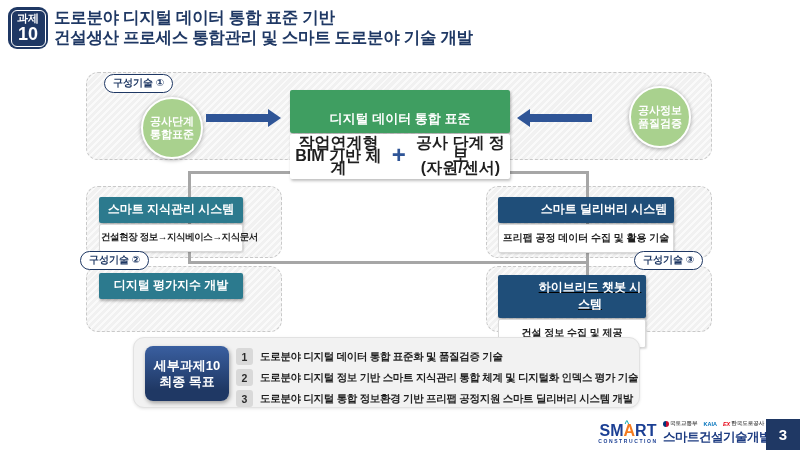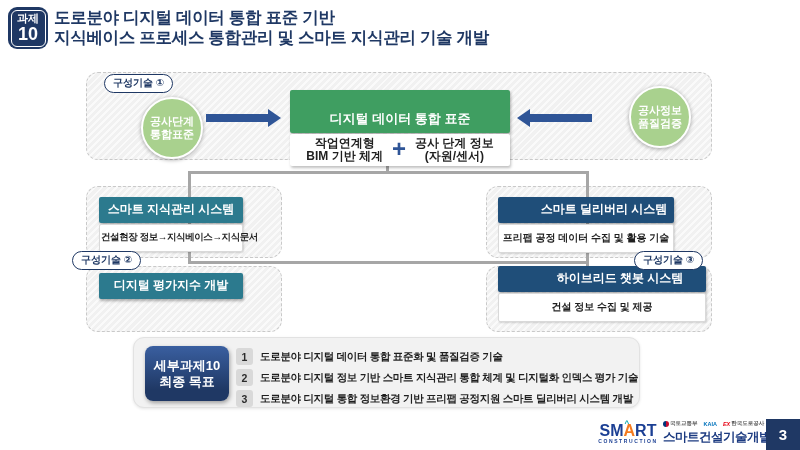--- a/index.html
+++ b/index.html
@@ -47,37 +47,37 @@
     border-top:9px solid transparent; border-bottom:9px solid transparent; }
   .ahead.right { border-left:13px solid #2F5597; }
   .ahead.left  { border-right:13px solid #2F5597; }
 
   
   #std { position:absolute; z-index:3; left:290px; top:90px; width:220px; }
   #std .std-head { background:#3F9E61; color:#fff; font-size:13px; font-weight:bold;
     text-align:center; padding:20px 0 5px; border-radius:2px; box-shadow:1px 2px 3px rgba(0,0,0,.3); }
   #std .std-body { background:#fff; margin-top:1px; padding:3px 4px 4px; border-radius:2px;
     box-shadow:1px 2px 3px rgba(0,0,0,.25); display:flex; align-items:center; justify-content:center; gap:9px; }
-  #std .std-cell { font-size:12px; font-weight:bold; color:#1f1f1f; line-height:12.5px; text-align:center; }
+  #std .std-cell { font-size:16px; font-weight:bold; color:#1f1f1f; line-height:12.5px; text-align:center; }
   #std .std-plus { color:#2F5597; font-size:24px; font-weight:bold; line-height:22px; margin-top:-2px; }
 
   
   .sys { position:absolute; z-index:3; }
   .sys-head { color:#fff; font-weight:bold; font-size:12px; text-align:center;
     padding:4px 0 5px; border-radius:2px; box-shadow:1px 2px 3px rgba(0,0,0,.3); }
   .sys-head.teal { background:#2C7A8E; }
   .sys-head.navy { background:#1F4E79;padding-left:36px; }
   .sys-body { background:#fff; border:1px solid #d9d9d9; margin-top:1px; border-radius:2px;
     box-shadow:1px 1px 2px rgba(0,0,0,.15); color:#1f1f1f; font-weight:bold; font-size:10px;
     text-align:center; padding:6px 1px 7px; white-space:nowrap; }
   .sys-body.tight { font-size:9.5px; letter-spacing:-0.4px; }
   #sys-knowledge { left:99px;  top:197px; width:144px; }
   #sys-delivery  { left:498px; top:197px; width:176px; }
   #sys-index     { left:99px;  top:273px; width:144px; }
-  #sys-chatbot   { left:498px; top:266px; width:208px; }
+  #sys-chatbot   { left:498px; top:275px; width:148px;text-decoration:underline; }
 
   
   #goals { position:absolute; left:133px; top:337px; width:507px; height:71px;
     background:#f2f2f2; border:1px solid #e2e2e2; border-radius:11px;
     box-shadow:0 1px 3px rgba(0,0,0,.10); z-index:3; }
   #goals-label { position:absolute; left:11px; top:8px; width:84px; height:55px;
     background:linear-gradient(180deg,#3A5FA0 0%,#1F3864 80%); border-radius:8px;
     box-shadow:1px 2px 4px rgba(0,0,0,.35); color:#fff; font-weight:bold; font-size:13px;
     line-height:16px; display:flex; flex-direction:column; align-items:center; justify-content:center; text-align:center; }
   #goals-list { position:absolute; left:102px; top:10px; }
@@ -108,37 +108,37 @@
 
 <div id="slide">
 
   <div class="task-badge">
     <div class="ring"></div>
     <div class="t1">과제</div>
     <div class="t2">10</div>
   </div>
   <div class="slide-title">
     <div>도로분야 디지털 데이터 통합 표준 기반</div>
-    <div>지식베이스 프로세스 통합관리 및 스마트 지식관리 기술 개발</div>
+    <div>건설생산 프로세스 통합관리 및 스마트 도로분야 기술 개발</div>
   </div>
 
   <div class="dash" id="dash-top"></div>
   <div class="dash" id="dash-ml"></div>
   <div class="dash" id="dash-mr"></div>
   <div class="dash" id="dash-ll"></div>
   <div class="dash" id="dash-lr"></div>
 
   <div class="line" style="left:386px; top:148px; width:3px; height:26px;"></div>
   <div class="line" style="left:188px; top:171px; width:401px; height:3px;"></div>
   <div class="line" style="left:188px; top:171px; width:3px; height:93px;"></div>
   <div class="line" style="left:586px; top:171px; width:3px; height:108px;"></div>
   <div class="line" style="left:188px; top:261px; width:401px; height:3px;"></div>
 
   <div class="pill" style="left:104px; top:74px;">구성기술 ①</div>
-  <div class="pill" style="left:72px; top:251px;">구성기술 ②</div>
+  <div class="pill" style="left:80px; top:251px;">구성기술 ②</div>
   <div class="pill" style="left:634px; top:251px;">구성기술 ③</div>
 
   <div class="circle" style="left:141px; top:97px;">
     <div>공사단계</div>
     <div>통합표준</div>
   </div>
   <div class="circle" style="left:629px; top:86px;">
     <div>공사정보</div>
     <div>품질검증</div>
   </div>

